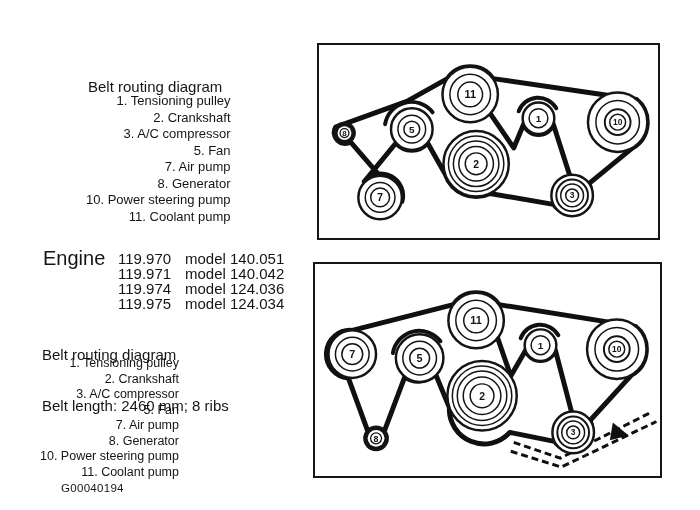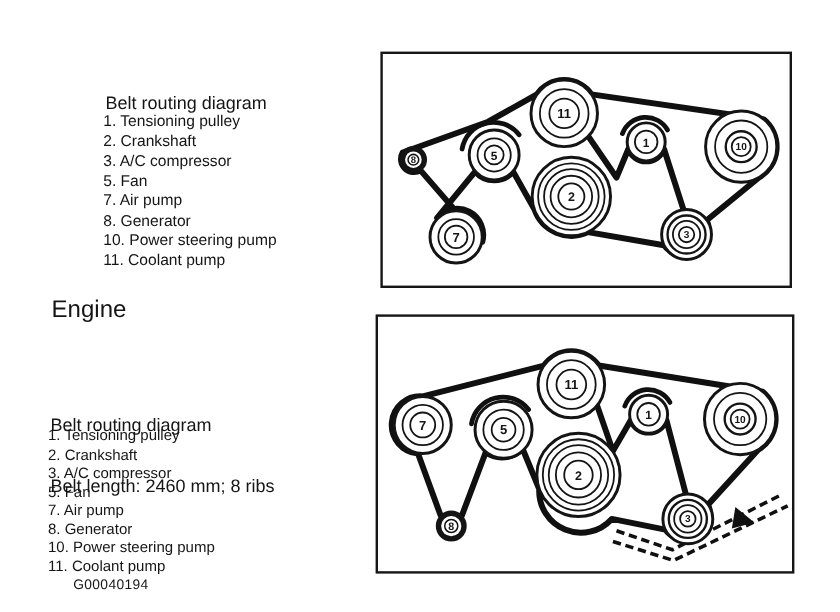--- a/index.html
+++ b/index.html
@@ -2,21 +2,21 @@
 <html><head>
 <meta charset="utf-8">
 <style>
   html,body{margin:0;padding:0;background:#ffffff;}
   #canvas{
     position:relative;width:700px;height:510px;background:#ffffff;
     font-family:"Liberation Sans",sans-serif;color:#151515;overflow:hidden;
   }
   .abs{position:absolute;}
   .title{font-size:15px;line-height:17px;white-space:pre;}
-  .legend{font-size:13px;line-height:16.5px;}
+  .legend{font-size:13px;line-height:16.5px;text-align:right;}
   .legend2{font-size:12.5px;line-height:15.5px;}
   .legend div{white-space:pre;}
   .engine-word{font-size:20px;line-height:15px;}
   .engine-rows{font-size:15px;line-height:15px;}
   .engine-rows .row{white-space:pre;}
   .ecode{display:inline-block;min-width:67px;}
   .frame{border:2px solid #161616;background:#ffffff;}
   .footer-code{font-size:11.5px;letter-spacing:0.3px;}
   svg{display:block;}
   .ring{fill:none;stroke:#141414;}
@@ -40,20 +40,26 @@
     <div>3. A/C compressor</div>
     <div>5. Fan</div>
     <div>7. Air pump</div>
     <div>8. Generator</div>
     <div>10. Power steering pump</div>
     <div>11. Coolant pump</div>
   </div>
 
   <div class="abs engine-word" style="left:43px;top:251px;">Engine</div>
 
+  <div class="abs engine-rows" style="left:118px;top:251px;">
+    <div class="row"><span class="ecode">119.970</span><span>model 140.051</span></div>
+    <div class="row"><span class="ecode">119.971</span><span>model 140.042</span></div>
+    <div class="row"><span class="ecode">119.974</span><span>model 124.036</span></div>
+    <div class="row"><span class="ecode">119.975</span><span>model 124.034</span></div>
+  </div>
 
   <div class="abs title" style="left:42px;top:312px;">
     <div>Belt routing diagram</div>
     <div>Belt length: 2460 mm; 8 ribs</div>
   </div>
 
   <div class="abs legend legend2" style="left:40px;top:356px;">
     <div>1. Tensioning pulley</div>
     <div>2. Crankshaft</div>
     <div>3. A/C compressor</div>

